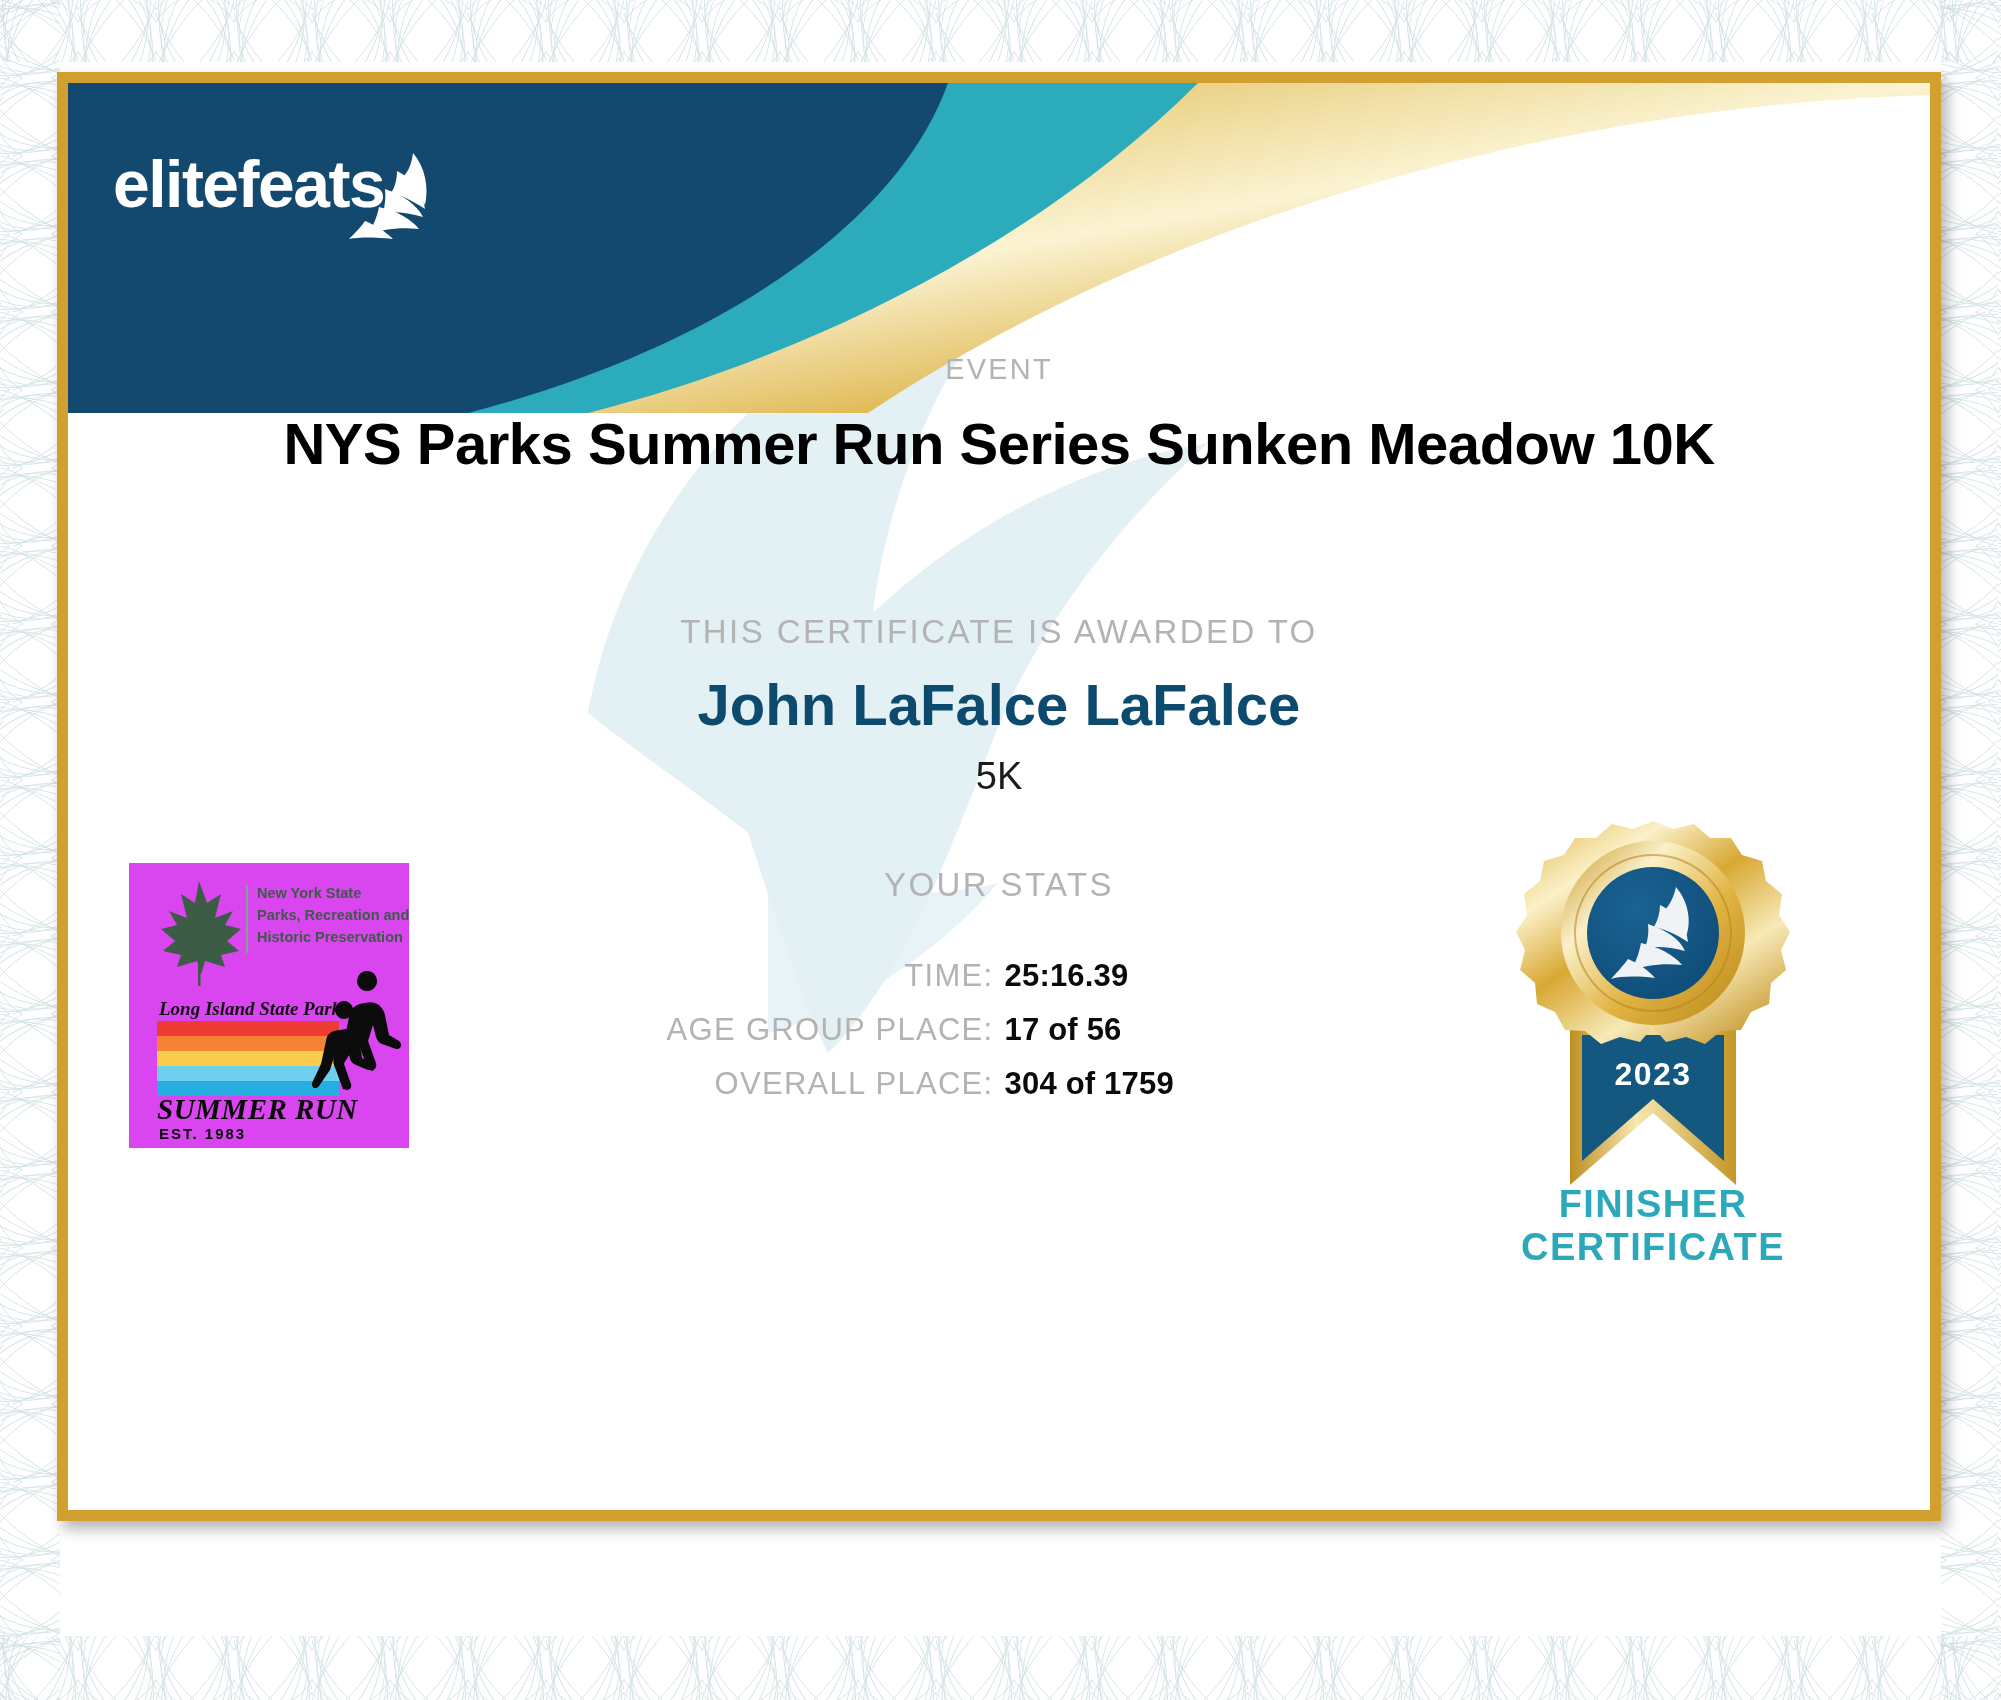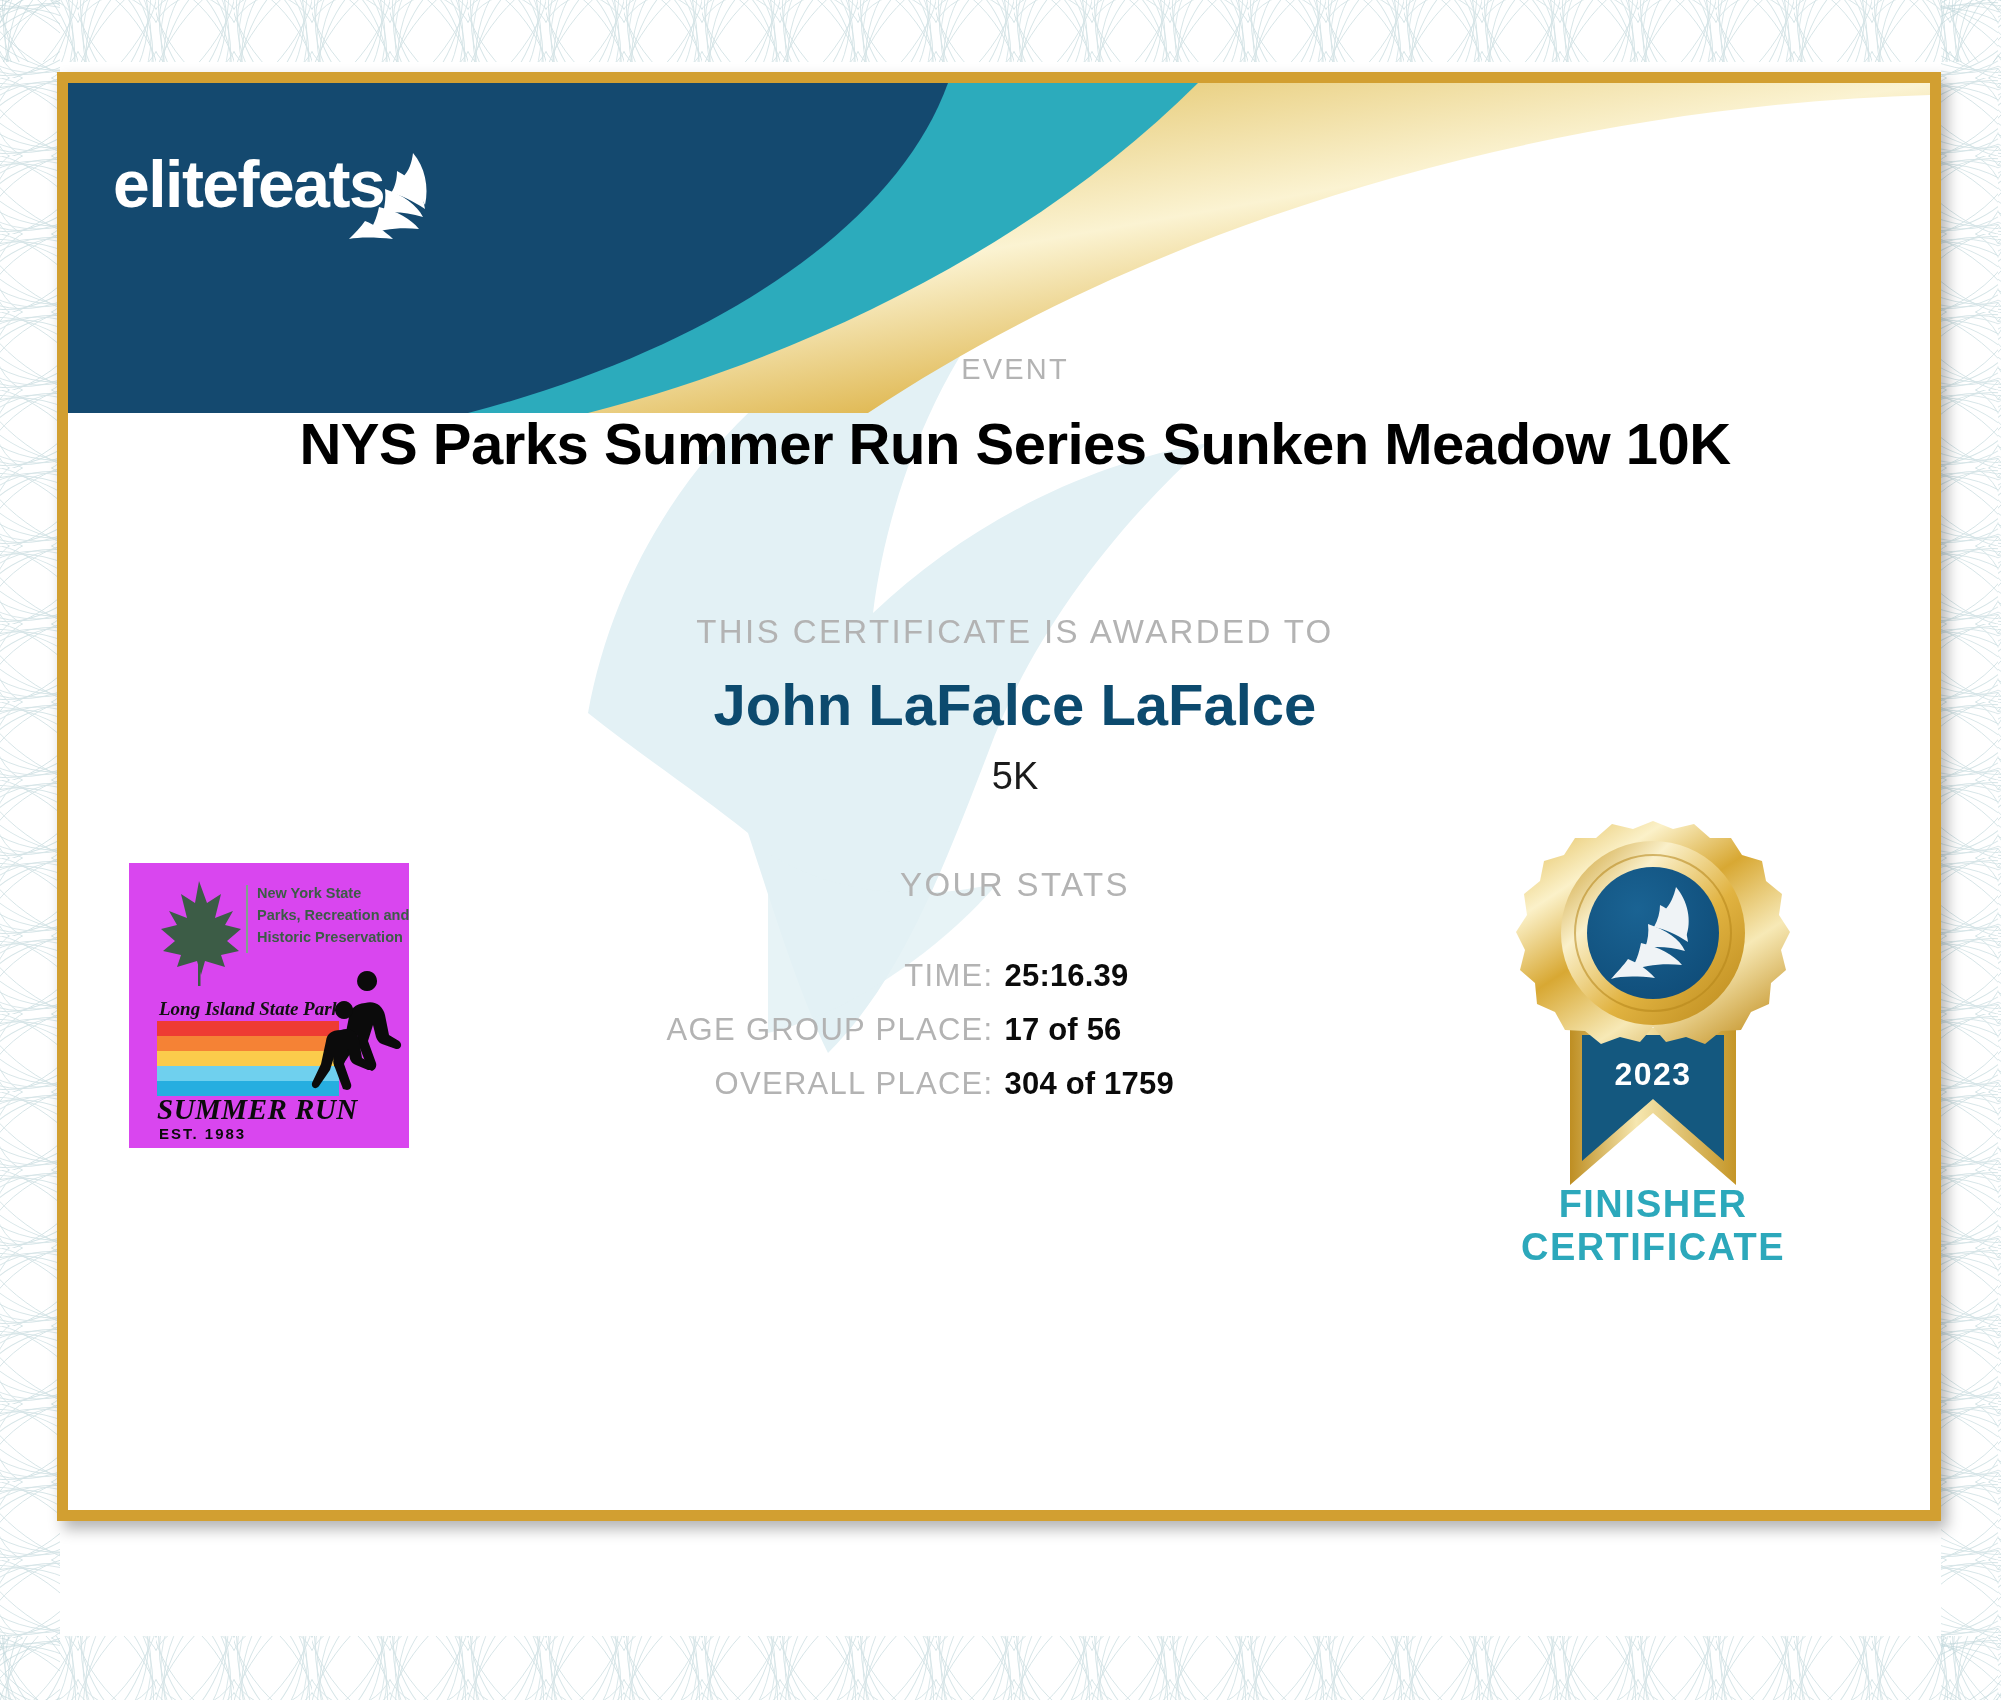--- a/index.html
+++ b/index.html
@@ -78,21 +78,20 @@
     height: 110px;
     z-index: 5;
   }
 
   
   .center-col {
     position: absolute;
     left: 0;
     width: 1862px;
     text-align: center;
-    padding-left: 16px;
   }
 
   .label-grey {
     color: #b3b3b3;
     letter-spacing: 0.5px;
     font-weight: 400;
   }
 
   #event-label {
     top: 270px;

